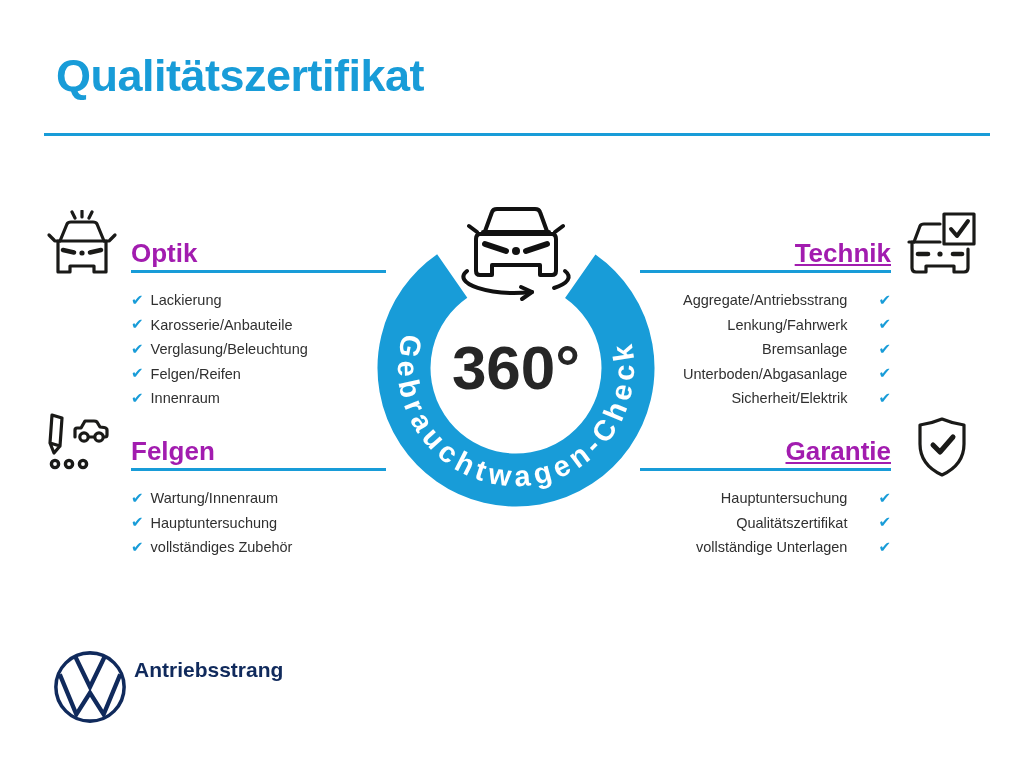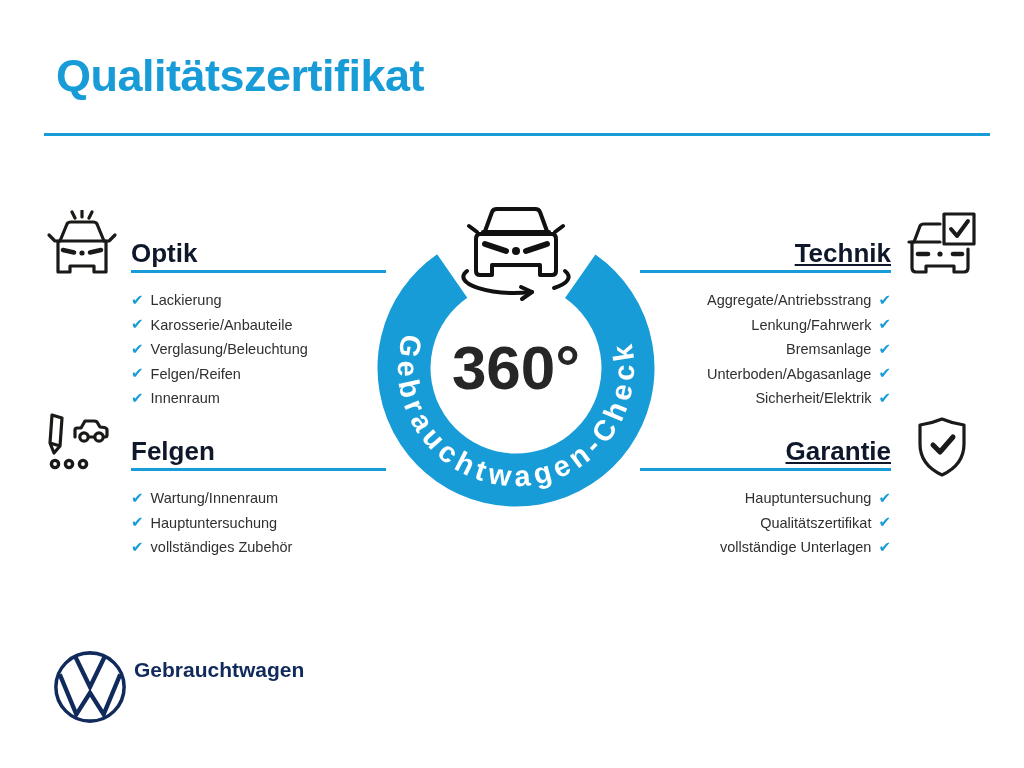--- a/index.html
+++ b/index.html
@@ -11,29 +11,29 @@
   .abs{position:absolute;}
   
   .page-title{
     left:56px;top:50px;font-size:45px;font-weight:700;color:#189cd8;
     letter-spacing:-0.5px;
   }
   .title-rule{left:44px;top:133px;width:946px;height:3px;background:#189cd8;}
 
   
   .section{position:absolute;width:255px;}
-  .section .heading{font-size:26px;font-weight:700;color:#0f172a;line-height:30px;}
+  .section .heading{font-size:26px;font-weight:700;color:#a21caf;line-height:30px;}
   .section .rule{height:3px;background:#189cd8;margin-top:2px;}
   .section .items{margin-top:15px;}
   .item{display:flex;align-items:center;height:24.5px;font-size:14.5px;color:#303030;}
   .item .check{
     color:#189cd8;font-size:15px;font-weight:700;margin-right:7px;
     font-family:"DejaVu Sans",sans-serif;line-height:1;
   }
-  .right .item{justify-content:flex-end;}
+  .right .item{justify-content:flex-end;gap:24px;}
   .right .item .check{margin-right:0;margin-left:7px;}
   .right .heading{text-align:right;text-decoration:underline;}
   .left-col{left:131px;}
   .right-col{left:640px;width:251px;}
   .sec-row1{top:238px;}
   .sec-row2{top:436px;}
 
   
   svg.glyph{position:absolute;}
   .stroke{fill:none;stroke:#1a1a18;stroke-width:3.2;stroke-linecap:round;stroke-linejoin:round;}
@@ -217,14 +217,14 @@
     <path class="car" d="M199,76 A52 16 0 0 1 188,93"></path>
   </g>
 </svg>
 
 <svg class="glyph vwlogo" width="78" height="78" viewBox="-40 -40 80 80">
   <circle r="35" fill="none" stroke="#102a5c" stroke-width="3.6"></circle>
   <path d="M-15,-31 L0,0 L15,-31" fill="none" stroke="#102a5c" stroke-width="4.4" stroke-linejoin="miter"></path>
   <path d="M-31,-13 L-14,28 L0,6 L14,28 L31,-13" fill="none" stroke="#102a5c" stroke-width="4.4" stroke-linejoin="miter"></path>
 </svg>
 <div class="abs footer-text">
-  <div>Gebrauchtwagen</div>
+  <div>Antriebsstrang</div>
 </div>
 
 </body></html>

